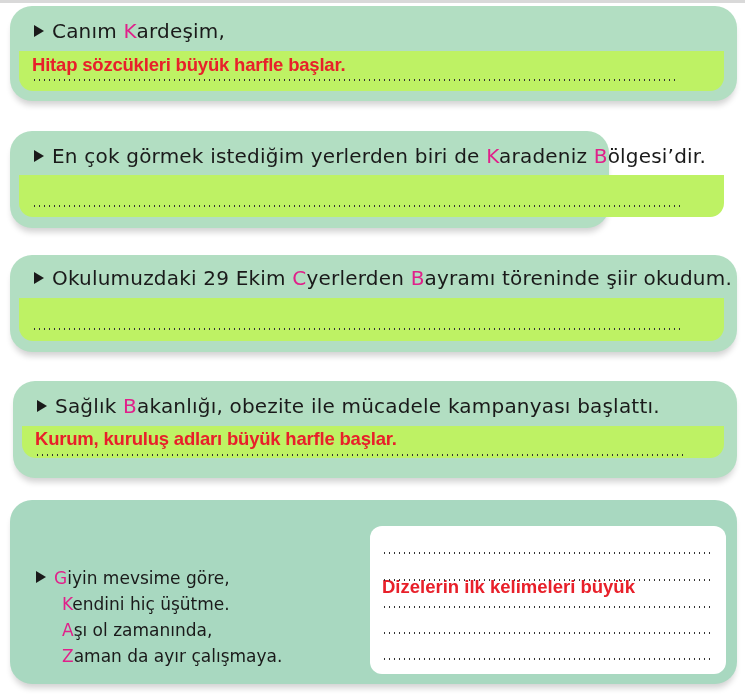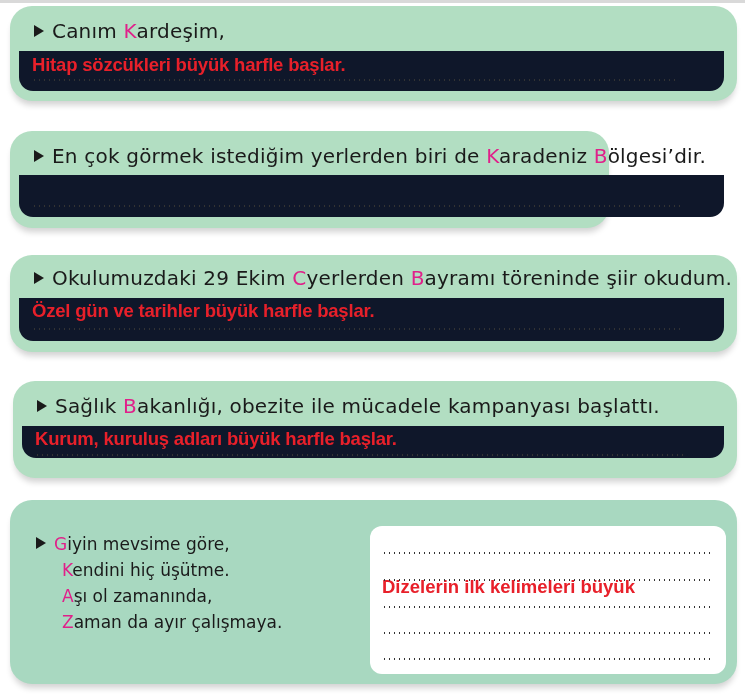--- a/index.html
+++ b/index.html
@@ -22,36 +22,36 @@
     letter-spacing:0.2px;
   }
   .arrow {
     display:inline-block; width:0; height:0;
     border-top:6px solid transparent; border-bottom:6px solid transparent;
     border-left:10px solid #1a1a1a;
     margin-right:8px; vertical-align:1px;
   }
   .pink { color:#e0208a; }
   .answer {
-    position:absolute; background:#0f172a;
+    position:absolute; background:#bef264;
     border-radius:0 0 14px 14px;
   }
   .answer-text {
     position:absolute; left:13px;
     font-family:"Liberation Sans", sans-serif;
     font-weight:bold; font-size:18.5px; color:#e8202a;
     white-space:nowrap; letter-spacing:-0.2px;
   }
   .dots {
     position:absolute; height:2px;
     background-image: radial-gradient(circle, #333 0.9px, transparent 1.1px);
     background-size:5px 2px; background-repeat:repeat-x;
   }
   .poem {
-    position:absolute; left:36px; top:531px;
+    position:absolute; left:36px; top:565px;
     font-size:17px; color:#1a1a1a; line-height:26px;
   }
   .poem .line { white-space:nowrap; }
   .poem .indent { padding-left:26px; }
   .answer5 {
     position:absolute; left:370px; top:526px; width:356px; height:148px;
     background:#ffffff; border-radius:12px;
   }
   .ans5-text {
     position:absolute; left:12px;
@@ -81,21 +81,20 @@
   <div class="answer" style="left:9px; top:44px; width:705px; height:42px;">
     <div class="dots" style="left:13px; top:30px; width:648px;"></div>
   </div>
 </div>
 
 <div class="box green1" style="left:10px; top:255px; width:727px; height:97px;">
   <div class="sentence" style="top:11px;">
     <span class="arrow"></span><span>Okulumuzdaki 29 Ekim </span><span class="pink">C</span><span>yerlerden </span><span class="pink">B</span><span>ayramı töreninde şiir okudum.</span>
   </div>
   <div class="answer" style="left:9px; top:43px; width:705px; height:43px;">
-    <span class="answer-text" style="top:2px;">Özel gün ve tarihler büyük harfle başlar.</span>
     <div class="dots" style="left:13px; top:30px; width:650px;"></div>
   </div>
 </div>
 
 <div class="box green1" style="left:13px; top:381px; width:724px; height:97px;">
   <div class="sentence" style="top:13px;">
     <span class="arrow"></span><span>Sağlık </span><span class="pink">B</span><span>akanlığı, obezite ile mücadele kampanyası başlattı.</span>
   </div>
   <div class="answer" style="left:9px; top:45px; width:702px; height:32px;">
     <span class="answer-text" style="top:2px;">Kurum, kuruluş adları büyük harfle başlar.</span>

